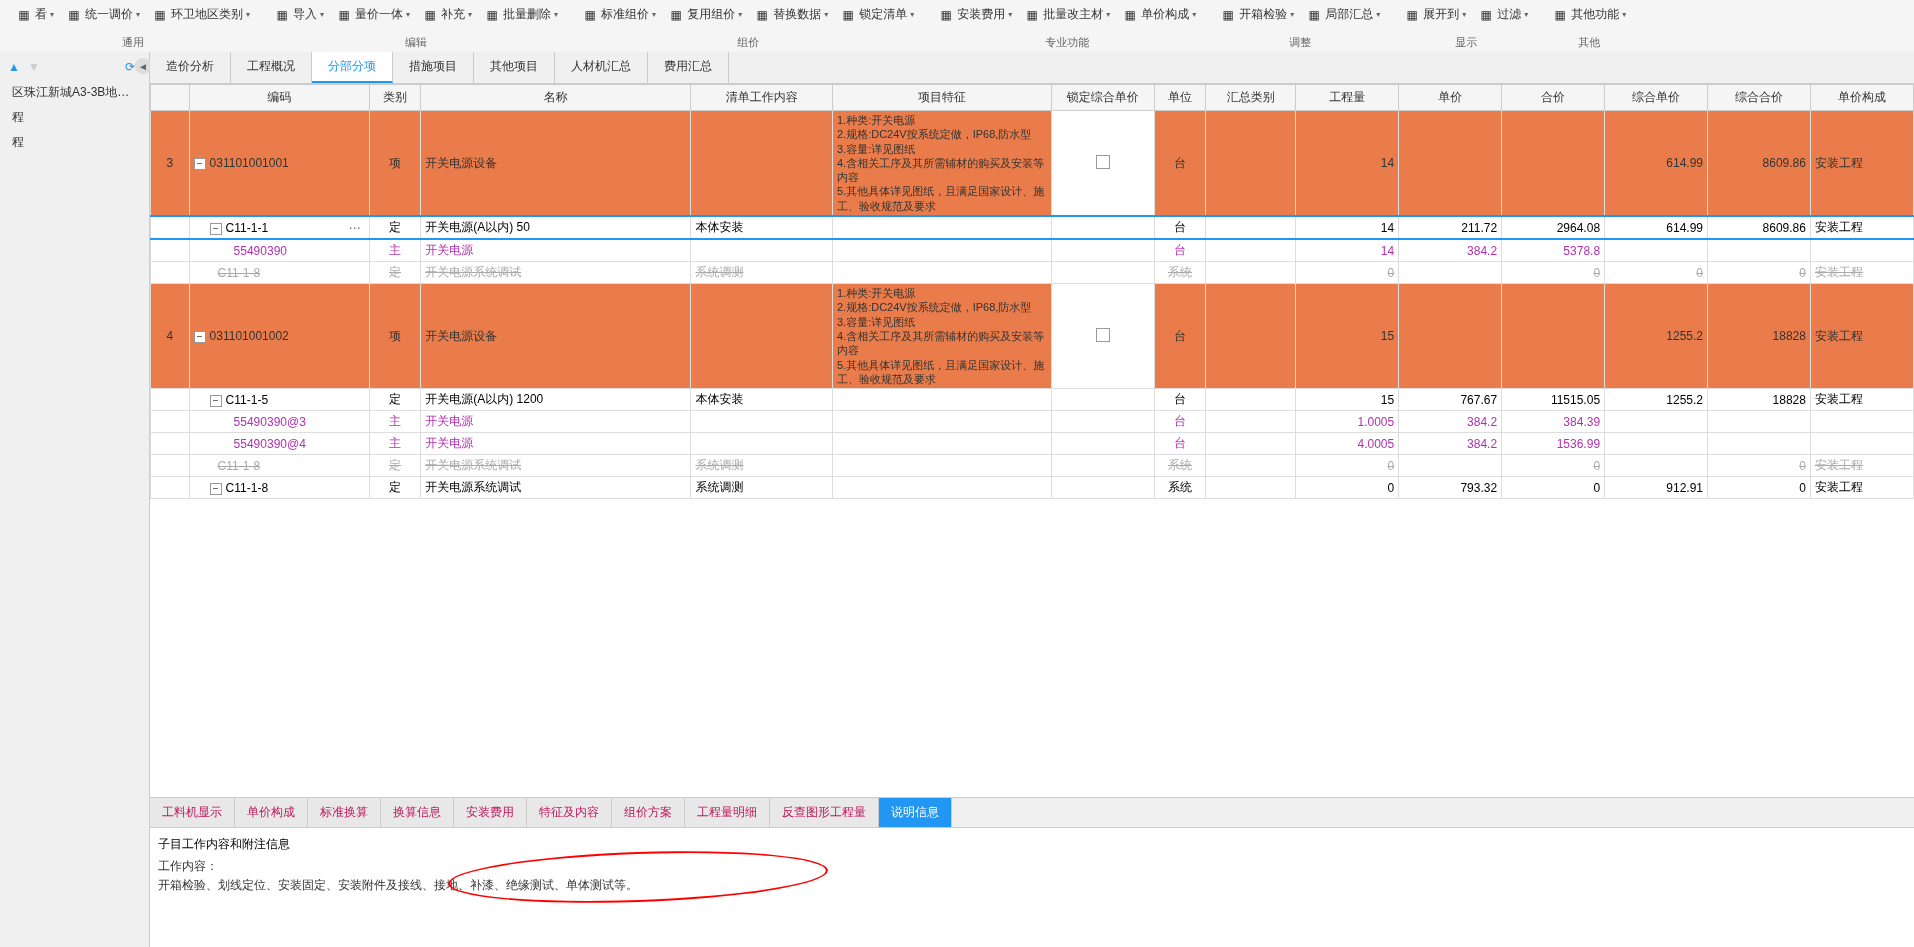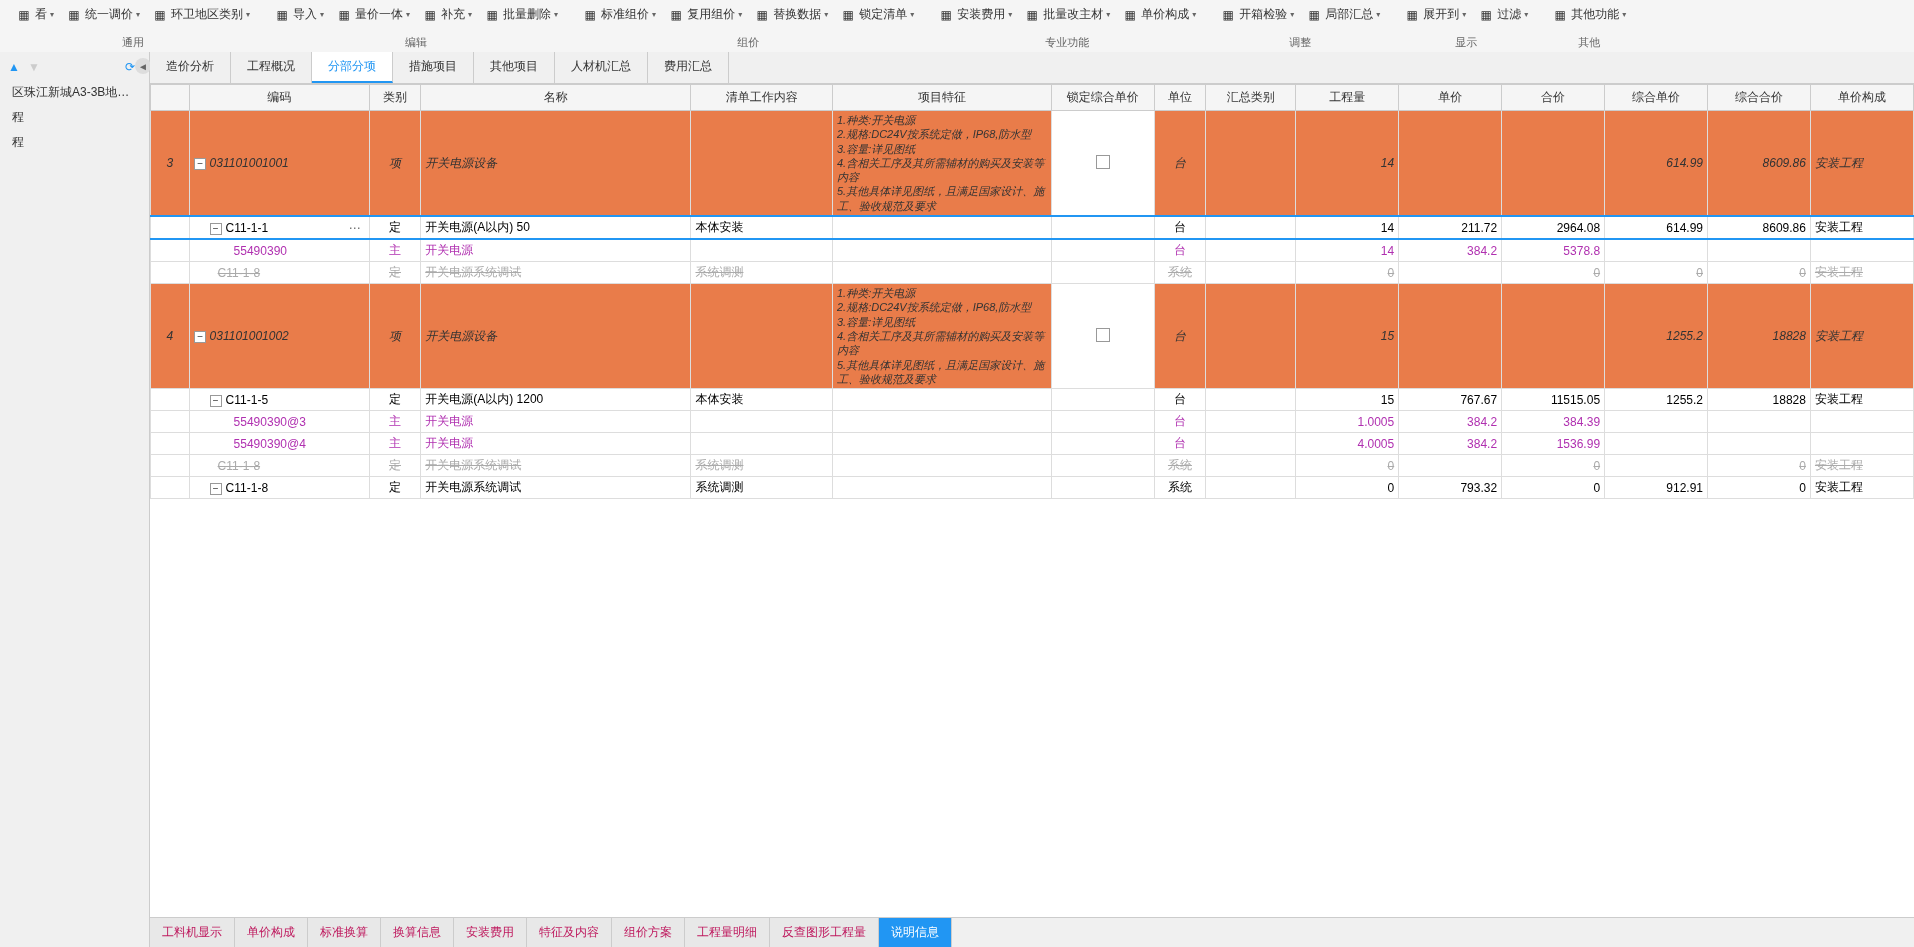--- a/index.html
+++ b/index.html
@@ -26,21 +26,21 @@
 
 .tabs { display: flex; background: #f0f0f0; border-bottom: 1px solid #ccc; }
 .tab { padding: 6px 16px; cursor: pointer; border-right: 1px solid #ccc; color: #333; }
 .tab.active { background: #fff; color: #2196F3; border-bottom: 2px solid #2196F3; }
 
 
 .table-container { flex: 1; overflow: auto; }
 .data-table { width: 100%; border-collapse: collapse; table-layout: fixed; padding-left: 13px; }
 .data-table th { background: #f5f5f5; border: 1px solid #ccc; padding: 4px; font-weight: normal; color: #333; text-align: center; font-size: 12px; }
 .data-table td { border: 1px solid #ddd; padding: 2px 4px; font-size: 12px; vertical-align: middle; height: 22px; white-space: nowrap; overflow: hidden; }
-.data-table tr.orange-row td { background: #e97c4a; color: #333; font-style: italic; }
+.data-table tr.orange-row td { background: #e97c4a; color: #333; }
 .data-table tr.orange-row td.white-cell { background: #fff; }
 .data-table tr.selected-row td { background: #fff; border-top: 2px solid #2196F3; border-bottom: 2px solid #2196F3; }
 .data-table tr.purple-text td { color: #b030b0; }
 .data-table tr.gray-text td { color: #aaa; text-decoration: line-through; }
 .data-table td.num { text-align: right; }
 .data-table td.center { text-align: center; }
 .tree-toggle { display: inline-block; width: 12px; height: 12px; border: 1px solid #999; text-align: center; line-height: 10px; cursor: pointer; font-size: 10px; margin-right: 4px; background: #fff; color: #333; }
 .tree-indent { display: inline-block; }
 .checkbox-cell { width: 14px; height: 14px; background: #fff; border: 1px solid #999; display: inline-block; }
 .more-btn { display: inline-block; padding: 0 4px; cursor: pointer; color: #666; }
@@ -424,13 +424,21 @@
       <div class="bottom-tab">标准换算</div>
       <div class="bottom-tab">换算信息</div>
       <div class="bottom-tab">安装费用</div>
       <div class="bottom-tab">特征及内容</div>
       <div class="bottom-tab">组价方案</div>
       <div class="bottom-tab">工程量明细</div>
       <div class="bottom-tab">反查图形工程量</div>
       <div class="bottom-tab active">说明信息</div>
     </div>
 
+  <div class="bottom-panel">
+    <div class="bottom-panel-title">子目工作内容和附注信息</div>
+    <div class="bottom-panel-content">
+      <span>工作内容：</span><br>
+      <span>开箱检验、划线定位、安装固定、安装附件及接线、接地、补漆、绝缘测试、单体测试等。</span>
+      <div class="red-circle"></div>
+    </div>
+  </div>
 </div>
 
 </body></html>

